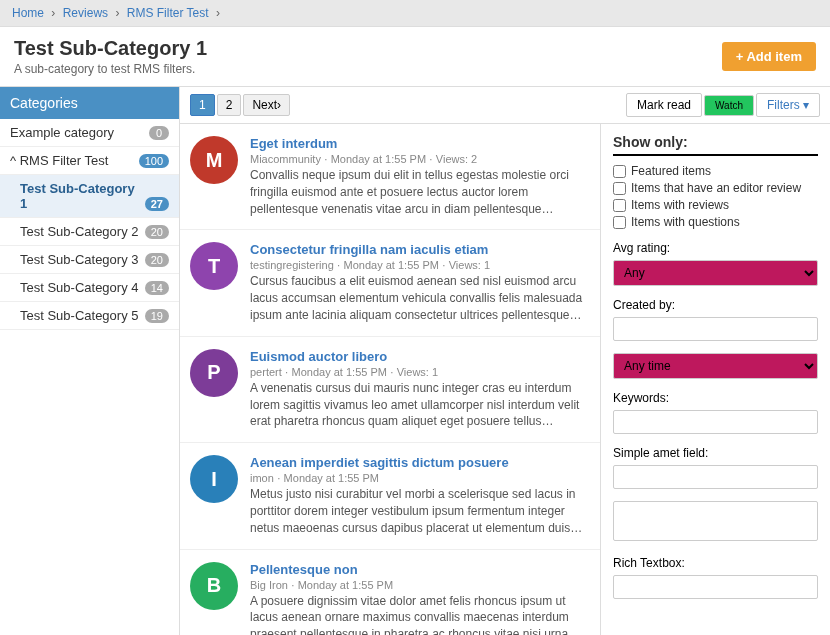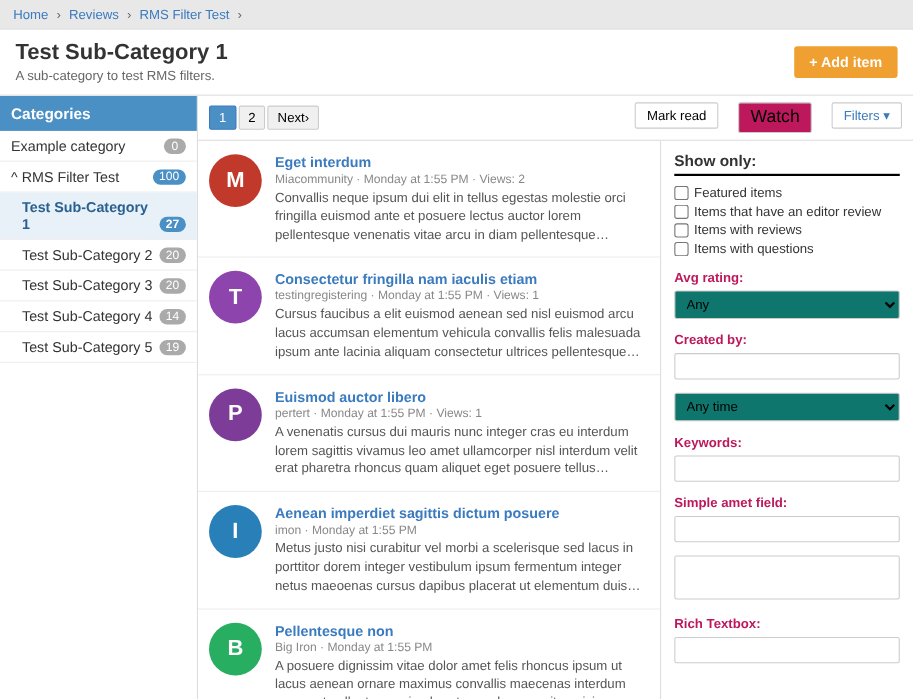--- a/index.html
+++ b/index.html
@@ -14,62 +14,62 @@
     .page-header { background: #fff; padding: 10px 14px; border-bottom: 1px solid #ddd; display: flex; align-items: center; justify-content: space-between; }
     .page-header-left h1 { font-size: 20px; font-weight: bold; color: #333; }
     .page-header-left p { font-size: 12px; color: #666; margin-top: 2px; }
     .add-item-btn { background: #f0a030; color: #fff; border: none; padding: 7px 14px; border-radius: 3px; cursor: pointer; font-size: 13px; font-weight: bold; display: flex; align-items: center; gap: 5px; }
 
     
     .main-layout { display: flex; height: calc(635px - 80px); }
 
     
     .sidebar { width: 180px; background: #fff; border-right: 1px solid #ddd; overflow-y: auto; flex-shrink: 0; }
-    .sidebar-title { background: #4a90c4; color: #fff; padding: 8px 10px; font-size: 14px; font-weight: bold; }
+    .sidebar-title { background: #4a90c4; color: #fff; padding: 8px 10px; font-size: 14px; font-weight: normal; }
     .sidebar-item { display: flex; align-items: flex-end; justify-content: space-between; padding: 6px 10px; border-bottom: 1px solid #eee; cursor: pointer; }
     .sidebar-item.active { background: #e8f0f8; font-weight: bold; color: #2a6090; }
     .sidebar-item.parent { font-weight: normal; color: #333; }
     .sidebar-item.indent { padding-left: 20px; }
     .sidebar-badge { background: #aaa; color: #fff; border-radius: 8px; padding: 1px 6px; font-size: 11px; min-width: 20px; text-align: center; }
     .sidebar-badge.blue { background: #4a90c4; }
     .sidebar-item-label { flex: 1; }
 
     
     .content-area { flex: 1; display: flex; flex-direction: column; overflow: hidden; }
 
     
     .toolbar { background: #fff; border-bottom: 1px solid #ddd; padding: 6px 10px; display: flex; align-items: center; justify-content: space-between; }
     .pagination { display: flex; align-items: center; gap: 2px; }
     .page-btn { background: #f0f0f0; border: 1px solid #ccc; padding: 3px 8px; cursor: pointer; font-size: 12px; border-radius: 2px; }
     .page-btn.active { background: #4a90c4; color: #fff; border-color: #3a7abf; }
-    .toolbar-right { display: flex; align-items: flex-start; gap: 18px; }
+    .toolbar-right { display: flex; align-items: center; gap: 2px; }
     .mark-read-btn { background: #fff; border: 1px solid #ccc; padding: 4px 10px; cursor: pointer; font-size: 12px; border-radius: 2px; }
-    .watch-btn { background: #be185d; border: 1px solid #ccc; padding: 4px 10px; cursor: pointer; font-size: 16px; border-radius: 2px; }
+    .watch-btn { background: #22c55e; border: 1px solid #ccc; padding: 4px 10px; cursor: pointer; font-size: 10px; border-radius: 2px; }
     .filters-btn { background: #fff; border: 1px solid #ccc; padding: 4px 10px; cursor: pointer; font-size: 12px; border-radius: 2px; color: #3a7abf; display: flex; align-items: center; gap: 3px; }
 
     
     .split-content { display: flex; flex: 1; overflow: hidden; }
 
     
     .items-list { flex: 1; overflow-y: auto; background: #fff; }
     .item-row { display: flex; align-items: flex-start; padding: 12px 10px; border-bottom: 1px solid #eee; gap: 12px; }
     .avatar { width: 48px; height: 48px; border-radius: 50%; display: flex; align-items: center; justify-content: center; font-size: 20px; font-weight: bold; color: #fff; flex-shrink: 0; }
     .item-content { flex: 1; min-width: 0; overflow: hidden; }
     .item-title { color: #3a7abf; font-weight: bold; font-size: 13px; text-decoration: none; white-space: nowrap; overflow: hidden; text-overflow: ellipsis; }
     .item-meta { font-size: 11px; color: #888; margin: 2px 0; }
     .item-body { font-size: 12px; color: #555; line-height: 1.4; overflow: hidden; display: -webkit-box; -webkit-line-clamp: 3; -webkit-box-orient: vertical; }
 
     
     .filter-panel { width: 230px; background: #fff; border-left: 1px solid #ddd; overflow-y: auto; padding: 10px 12px; flex-shrink: 0; }
     .filter-section-title { font-size: 14px; font-weight: bold; color: #333; border-bottom: 2px solid #000000; padding-bottom: 4px; margin-bottom: 8px; }
     .filter-group { margin-bottom: 12px; }
-    .filter-group-label { font-size: 12px; font-weight: bold; color: #be185d; margin-bottom: 5px; }
+    .filter-group-label { font-size: 12px; font-weight: normal; color: #000000; margin-bottom: 5px; }
     .filter-checkbox { display: flex; align-items: center; gap: 5px; margin-bottom: 3px; font-size: 12px; }
     .filter-checkbox input { margin: 0; }
-    .filter-select { width: 100%; border: 1px solid #ccc; padding: 4px 6px; font-size: 12px; border-radius: 2px; background: #0f766e; }
+    .filter-select { width: 100%; border: 1px solid #ccc; padding: 4px 6px; font-size: 12px; border-radius: 2px; background: #be185d; }
     .filter-input { width: 100%; border: 1px solid #ccc; padding: 4px 6px; font-size: 12px; border-radius: 2px; }
     .filter-textarea { width: 100%; border: 1px solid #ccc; padding: 4px 6px; font-size: 12px; border-radius: 2px; height: 40px; resize: none; }
   </style>
 </head>
 <body>
 
 <div class="breadcrumb">
   <a href="#">Home</a>
   <span> › </span>
   <a href="#">Reviews</a>

